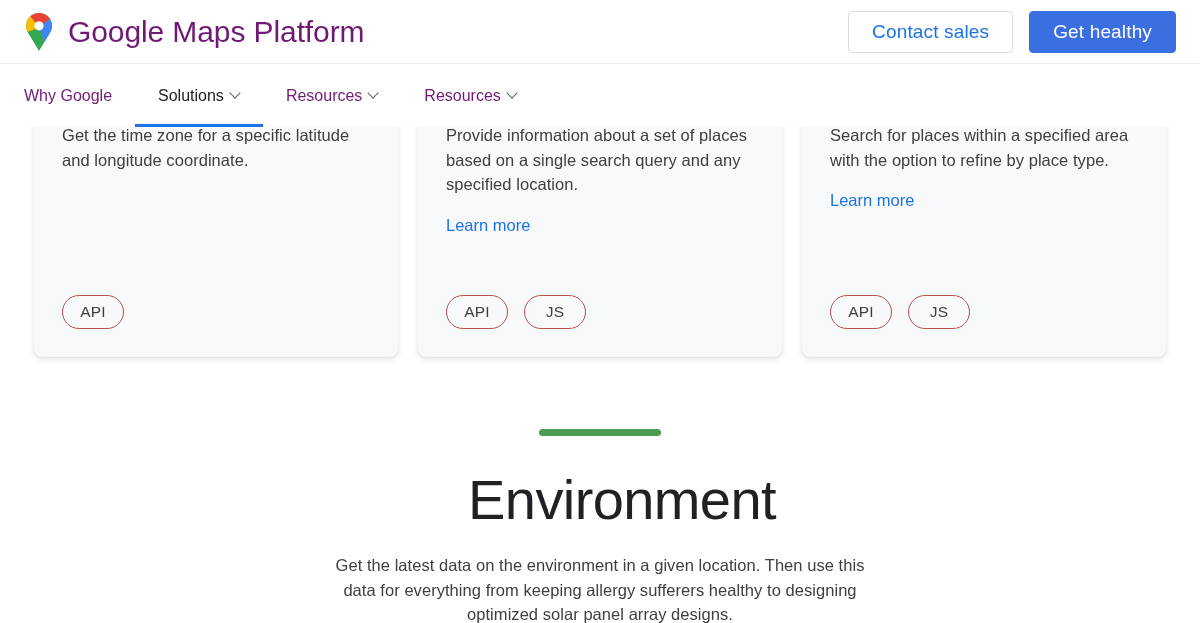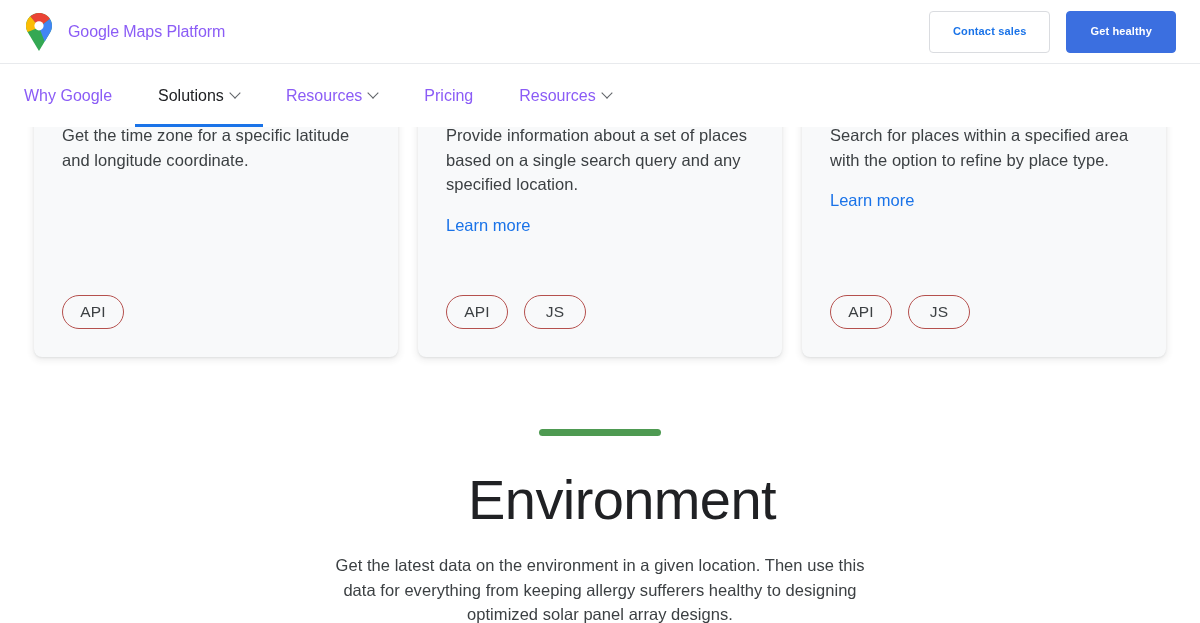--- a/index.html
+++ b/index.html
@@ -32,38 +32,38 @@
   }
 
   .gmp-logo {
     width: 30px;
     height: 38px;
     flex: 0 0 auto;
     display: block;
   }
 
   .brand-title {
-    font-size: 16px;
-    color: #8b5cf6;
+    font-size: 30px;
+    color: #701a75;
     letter-spacing: -0.1px;
     font-weight: 400;
     white-space: nowrap;
   }
 
   .topbar-actions {
     margin-left: auto;
     display: flex;
     align-items: center;
     gap: 16px;
   }
 
   .btn {
     font-family: "Liberation Sans", sans-serif;
-    font-size: 11px;
-    font-weight: 700;
+    font-size: 19px;
+    font-weight: 400;
     letter-spacing: 0.15px;
     border-radius: 4px;
     cursor: pointer;
     white-space: nowrap;
     line-height: 1;
     display: inline-flex;
     align-items: center;
     justify-content: center;
   }
 
@@ -93,21 +93,21 @@
     padding: 0 24px;
   }
 
   .nav-item {
     position: relative;
     display: flex;
     align-items: center;
     gap: 7px;
     padding: 0 23px;
     font-size: 16px;
-    color: #8b5cf6;
+    color: #701a75;
     cursor: pointer;
     font-weight: 400;
     white-space: nowrap;
   }
   .nav-item:first-child { padding-left: 0; }
 
   .nav-item.active { color: #202124; }
 
   .nav-item.active::after {
     content: "";
@@ -265,23 +265,20 @@
     <div class="nav-item">
       <span>Why Google</span>
     </div>
     <div class="nav-item active">
       <span>Solutions</span>
       <span class="caret"></span>
     </div>
     <div class="nav-item">
       <span>Resources</span>
       <span class="caret"></span>
-    </div>
-    <div class="nav-item">
-      <span>Pricing</span>
     </div>
     <div class="nav-item">
       <span>Resources</span>
       <span class="caret"></span>
     </div>
   </nav>
 
 <div class="page-body">
 
   <div class="cards-row" id="cards-row">

